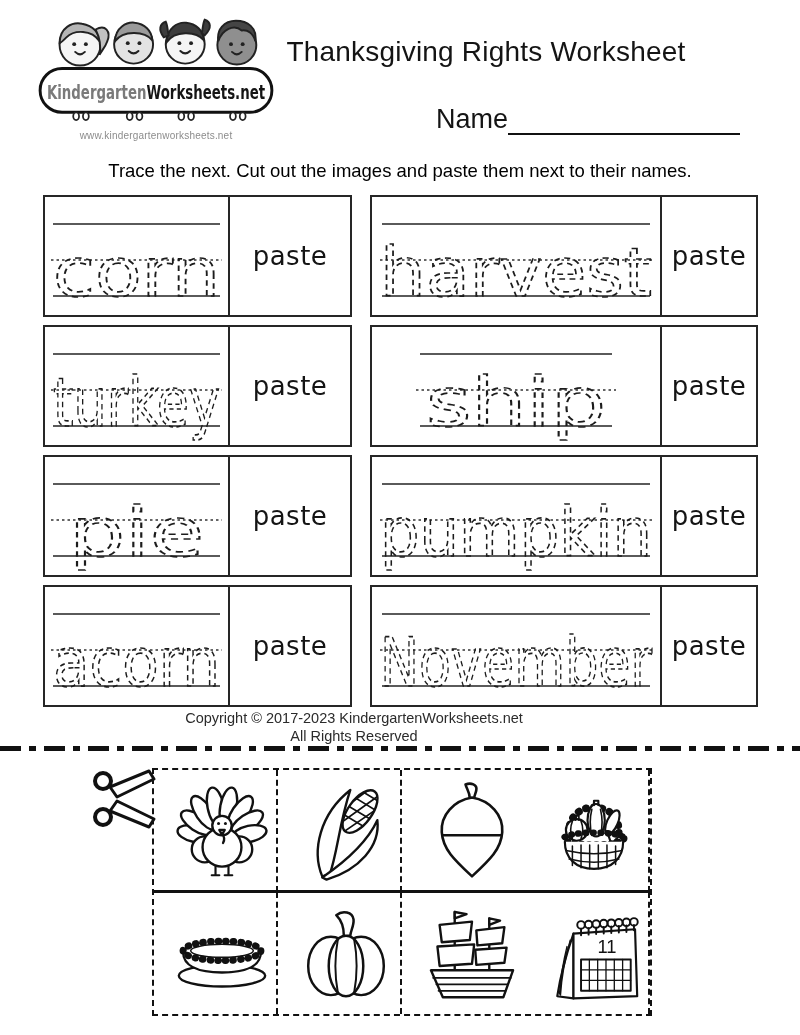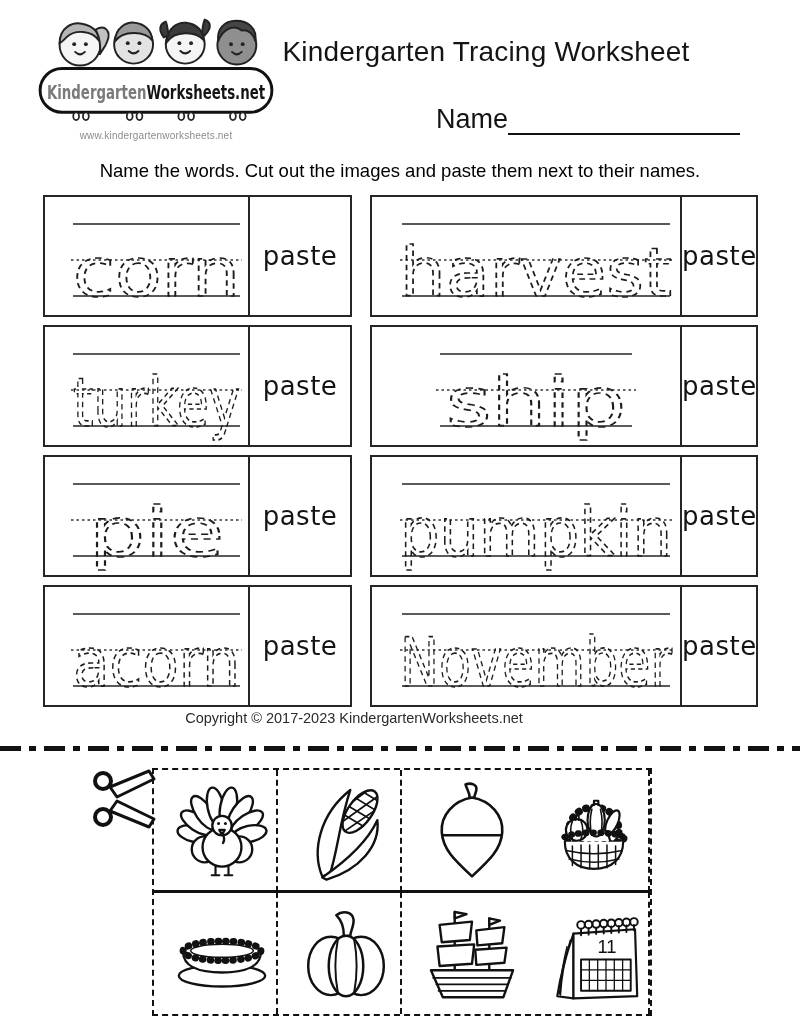--- a/index.html
+++ b/index.html
@@ -15,21 +15,21 @@
             font-size:27px;color:#141414;}
   .name-line{display:inline-block;width:232px;height:31px;border-bottom:2.5px solid #111;}
 
   .instruction{position:absolute;left:0;top:160px;width:800px;text-align:center;
                font-size:18.5px;color:#000;}
 
   
   .word-grid{position:absolute;left:43px;top:195px;display:grid;
              grid-template-columns:309px 388px;grid-auto-rows:122px;gap:8px 18px;}
   .wcell{box-sizing:border-box;border:2px solid #262626;display:flex;background:#fff;}
-  .trace-box{position:relative;margin-left:20px;}
+  .trace-box{position:relative;}
   .wcell.left  .trace-box{width:183px;}
   .wcell.right .trace-box{width:288px;}
   .paste-box{flex:1;border-left:2px solid #262626;display:flex;align-items:center;
              justify-content:center;font-family:"DejaVu Sans",sans-serif;
              font-size:26px;letter-spacing:.5px;color:#141414;}
   .ln-top,.ln-bot{stroke:#5a5a5a;stroke-width:2.2;}
   .ln-mid{stroke:#333;stroke-width:1.5;stroke-dasharray:2.5 3;}
   .trace-word{font-family:"DejaVu Sans",sans-serif;font-size:68px;fill:none;
               stroke:#1c1c1c;stroke-width:1.7;stroke-dasharray:5.5 4.2;}
 
@@ -109,27 +109,27 @@
           <ellipse cx="105" cy="107" rx="3" ry="4"></ellipse>
         <ellipse cx="148" cy="107" rx="3" ry="4"></ellipse>
           <ellipse cx="158" cy="107" rx="3" ry="4"></ellipse>
         <ellipse cx="201" cy="107" rx="3" ry="4"></ellipse>
           <ellipse cx="211" cy="107" rx="3" ry="4"></ellipse>
       </g>
     </svg>
     <div class="logo-url">www.kindergartenworksheets.net</div>
   </div>
 
-  <div class="title">Kindergarten Tracing Worksheet</div>
+  <div class="title">Thanksgiving Rights Worksheet</div>
   <div class="name-row">
     <span>Name</span>
     <span class="name-line"></span>
   </div>
 
-  <div class="instruction">Name the words. Cut out the images and paste them next to their names.</div>
+  <div class="instruction">Trace the next. Cut out the images and paste them next to their names.</div>
 
   <div class="word-grid">
 
     <div class="wcell left">
       <div class="trace-box">
         <svg width="183" height="118" viewBox="0 0 183 118">
           <line class="ln-top" x1="8" y1="27" x2="175" y2="27"></line>
           <line class="ln-mid" x1="6" y1="63" x2="177" y2="63"></line>
           <line class="ln-bot" x1="8" y1="99" x2="175" y2="99"></line>
           <text class="trace-word" x="91.5" y="99" text-anchor="middle" lengthAdjust="spacingAndGlyphs" textLength="167">corn</text>
@@ -234,20 +234,21 @@
         </svg>
       </div>
       <div class="paste-box">
           <span>paste</span>
         </div>
     </div>
   </div>
 
   <div class="copyright">
     <div>Copyright © 2017-2023 KindergartenWorksheets.net</div>
+    <div>All Rights Reserved</div>
   </div>
 
   <div class="cut-line"></div>
   <svg class="scissors" width="68" height="66" viewBox="0 0 68 66">
     <g stroke="#111" fill="#fff" stroke-width="3" stroke-linejoin="round">
       <path d="M18,21 L57,5 L62,13 L25,31 Z"></path>
       <path d="M18,45 L57,61 L62,53 L25,35 Z"></path>
       <circle cx="11" cy="15" r="8" stroke-width="4"></circle>
       <circle cx="11" cy="51" r="8" stroke-width="4"></circle>
     </g>

